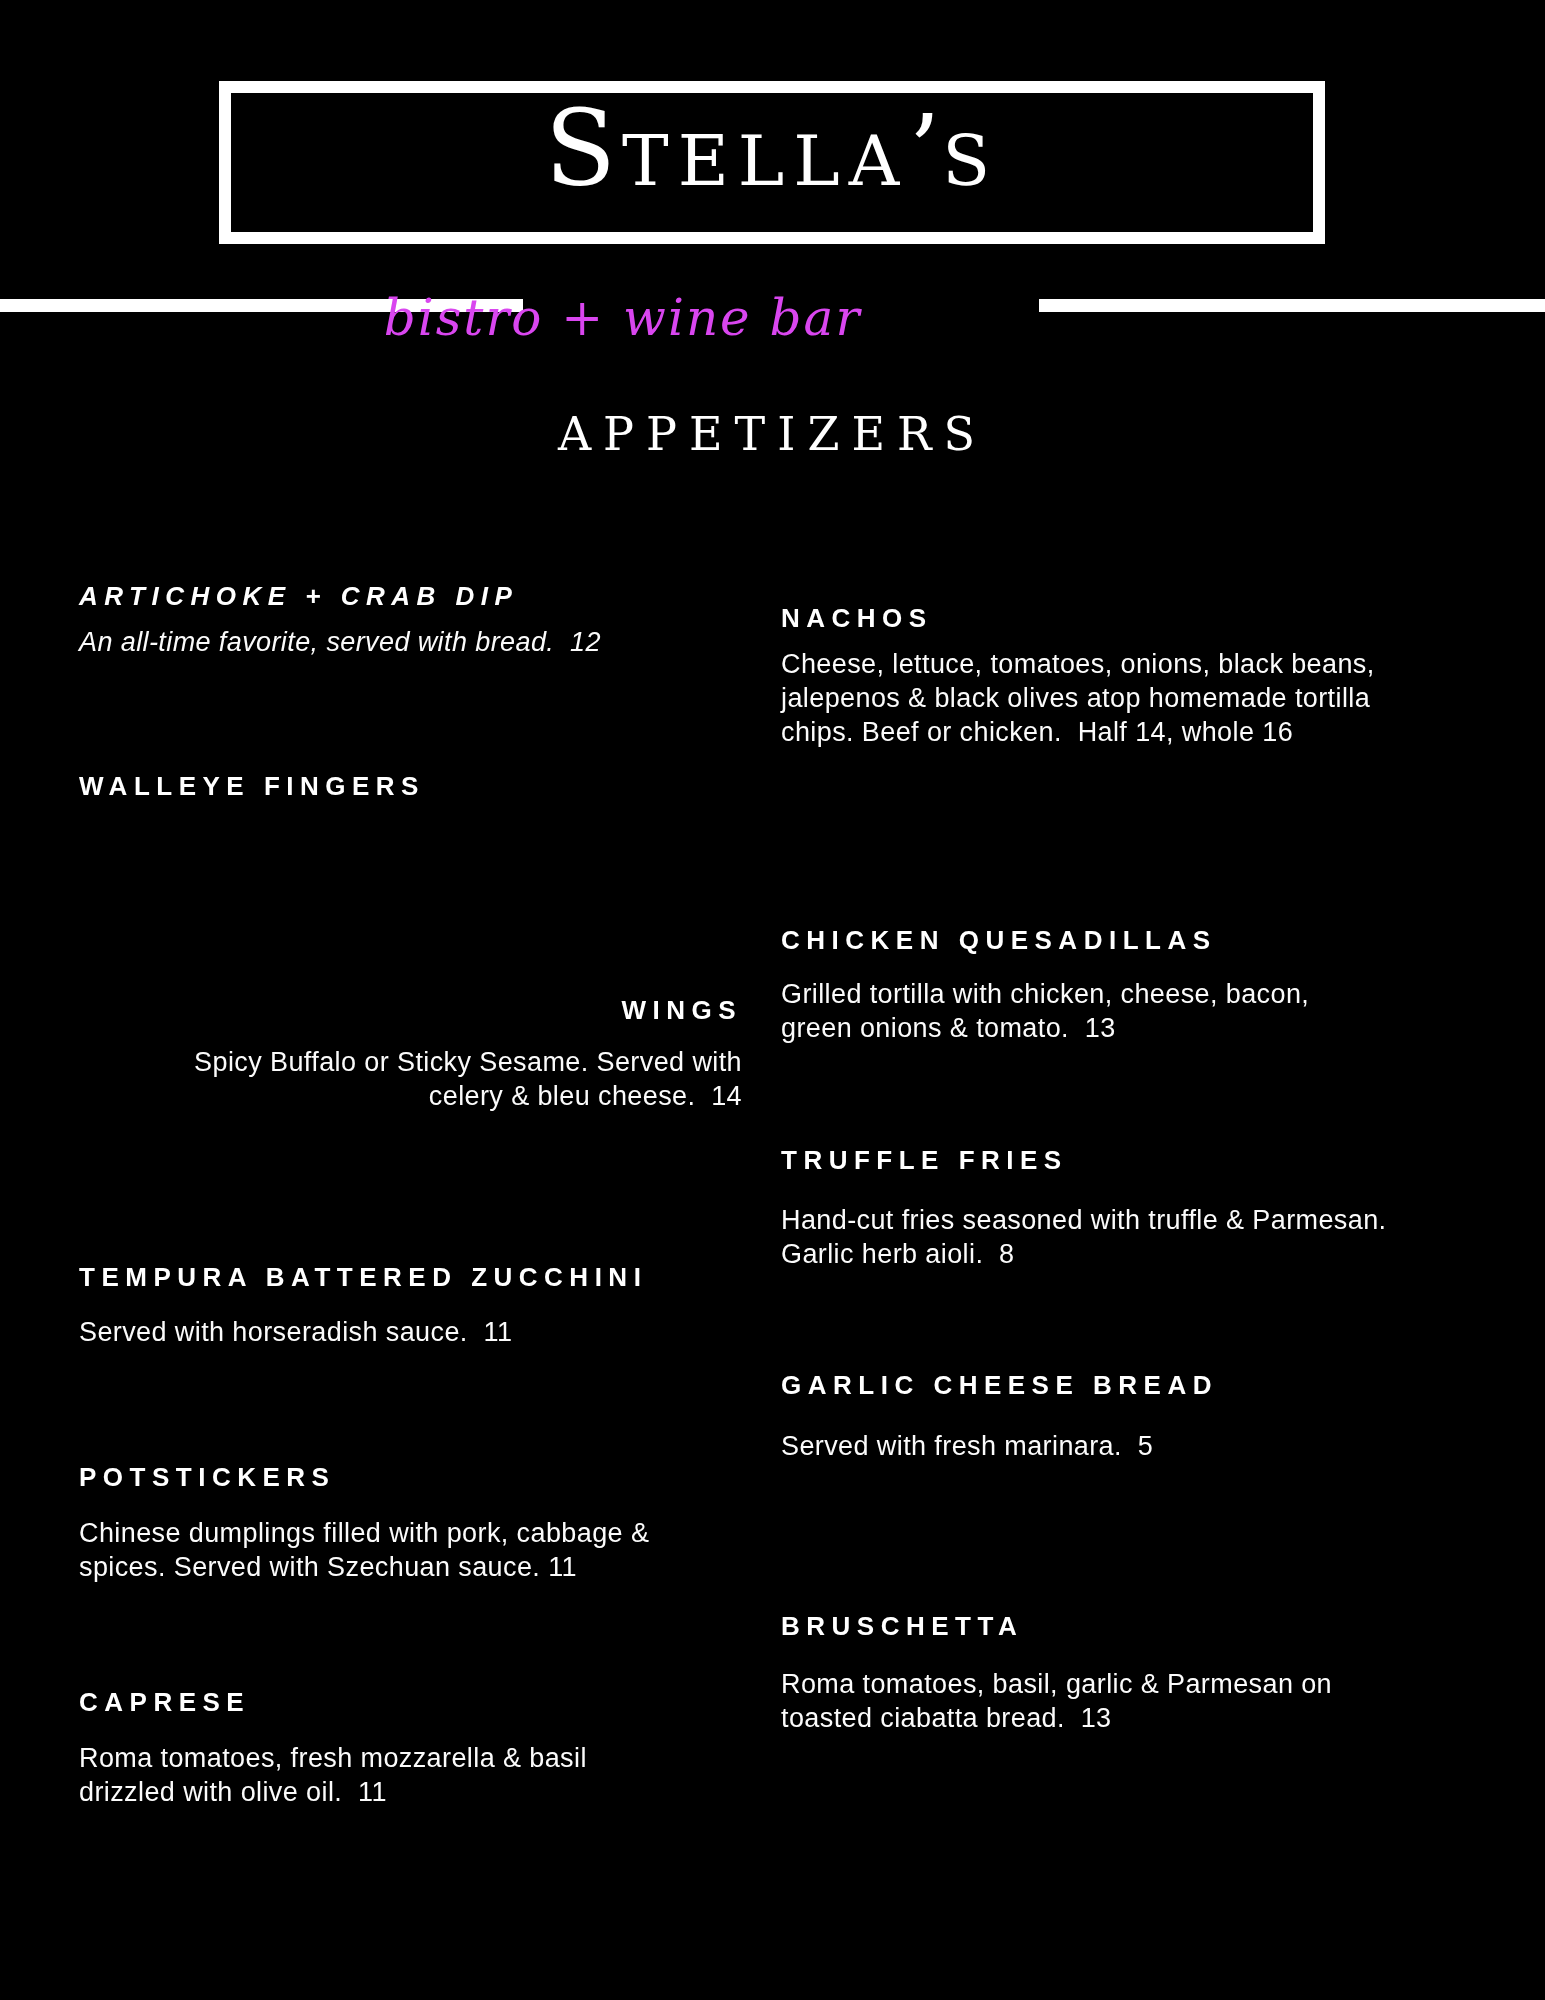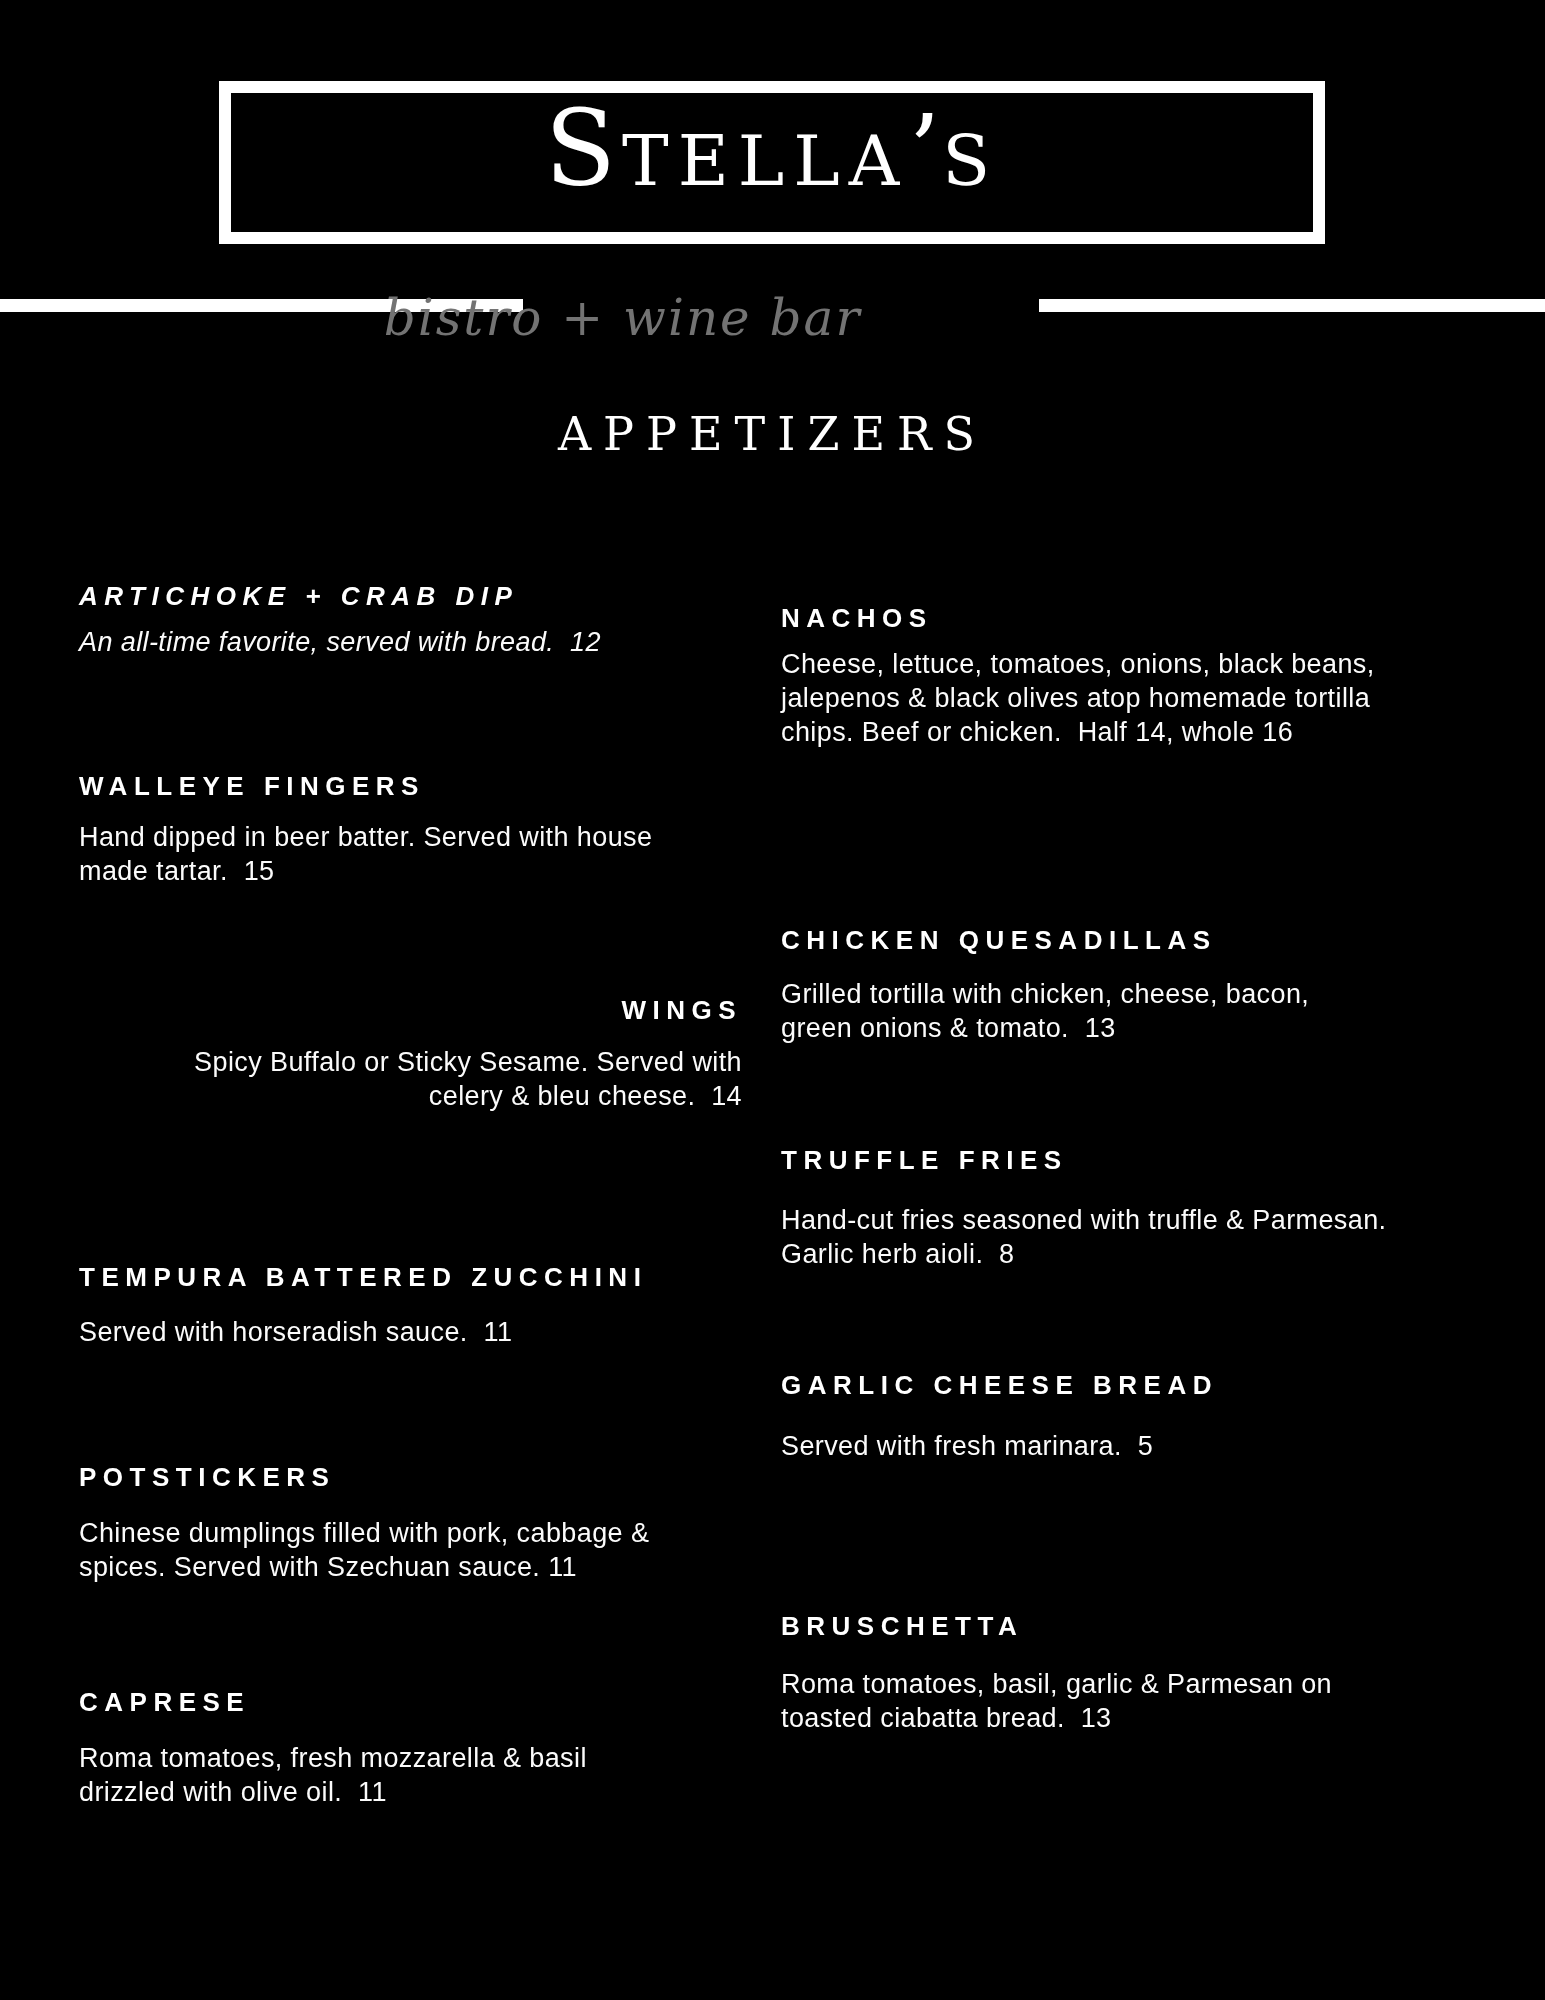--- a/index.html
+++ b/index.html
@@ -31,21 +31,21 @@
   .rule{position:absolute;top:299px;height:13px;background:#fff;}
   .rule-left{left:0;width:523px;}
   .rule-right{left:1039px;width:506px;}
   .tagline{
     position:absolute;left:0;top:268px;width:1245px;
     text-align:center;line-height:100px;
     font-family:"DejaVu Serif",serif;
     font-style:italic;
     font-size:50px;
     letter-spacing:2px;
-    color:#737373;
+    color:#d946ef;
   }
   .section-title{
     position:absolute;left:0;top:406px;width:1545px;
     text-align:center;line-height:56px;
     font-family:"DejaVu Serif",serif;
     font-size:46px;
     letter-spacing:12px;
     box-sizing:border-box;
     font-weight:400;
   }
@@ -88,22 +88,20 @@
 
   <div>
 
     <div class="item" style="top:583px;left:79px;width:660px;font-style:italic;--g:16px;">
       <h3>ARTICHOKE + CRAB DIP</h3>
       <p>An all-time favorite, served with bread.  12</p>
     </div>
 
     <div class="item" style="top:773px;left:79px;width:660px;--g:21px;">
       <h3>WALLEYE FINGERS</h3>
-      <p>Hand dipped in beer batter. Served with house
-made tartar.  15</p>
     </div>
 
     <div class="item" style="top:997px;left:82px;width:660px;text-align:right;--g:22px;">
       <h3>WINGS</h3>
       <p>Spicy Buffalo or Sticky Sesame. Served with
 celery &amp; bleu cheese.  14</p>
     </div>
 
     <div class="item" style="top:1264px;left:79px;width:660px;--g:25px;">
       <h3>TEMPURA BATTERED ZUCCHINI</h3>

